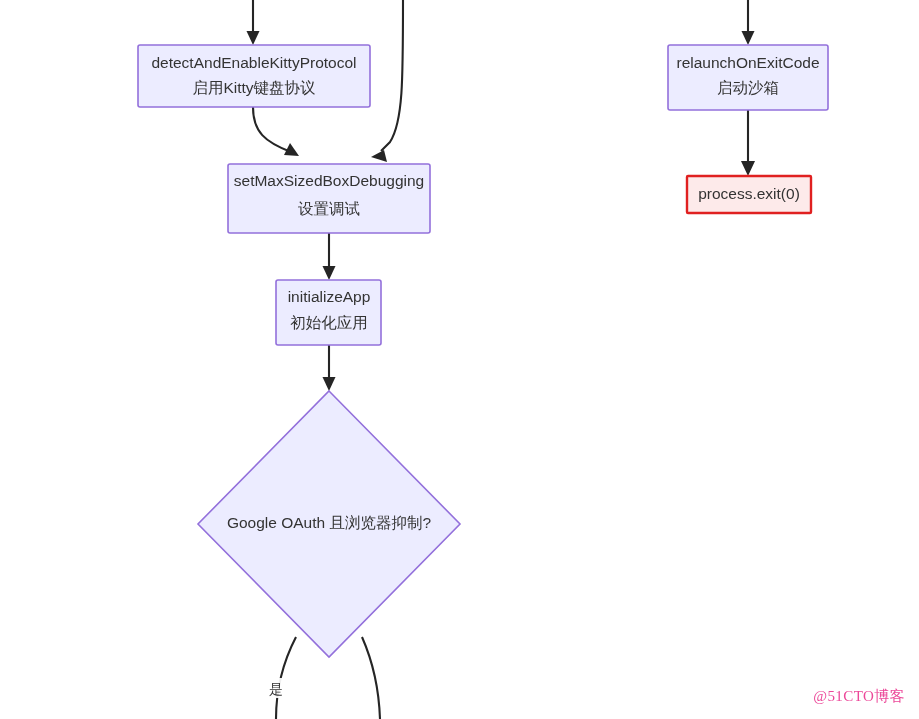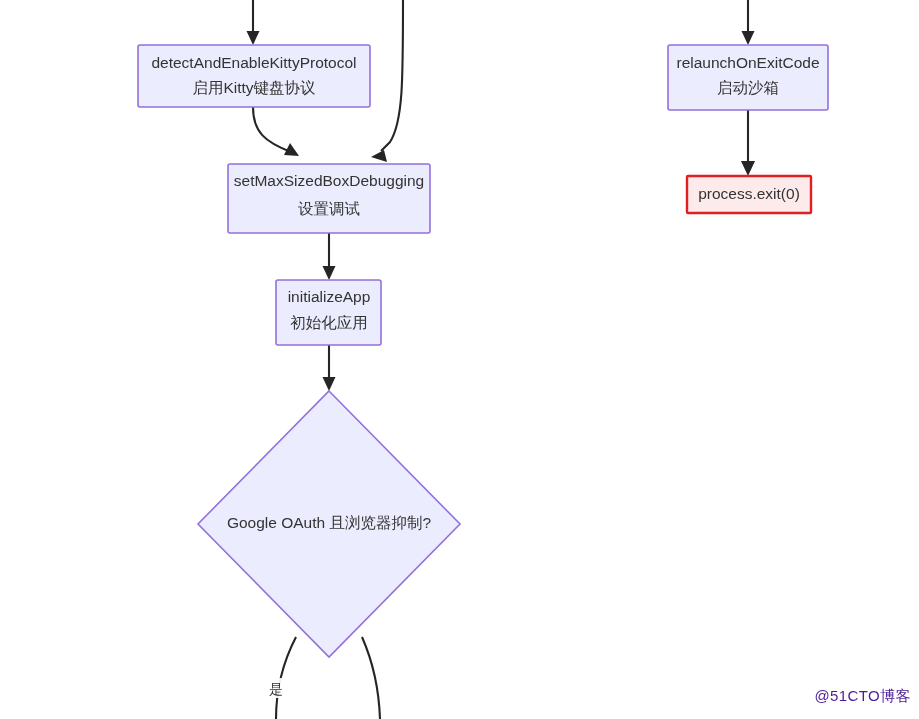--- a/index.html
+++ b/index.html
@@ -60,25 +60,25 @@
     fill: none;
     stroke: #252525;
     stroke-width: 2.1px;
   }
   .arrow-head {
     fill: #252525;
     stroke: none;
   }
   .watermark {
     position: absolute;
-    right: 8px;
+    right: 14px;
     bottom: 13px;
     font-size: 15px;
-    color: #4c1d95;
-    font-family: Liberation Sans, sans-serif;
+    color: #ec4899;
+    font-family: Liberation Serif, serif;
     letter-spacing: 0.4px;
     user-select: none;
   }
 </style>
 </head>
 <body>
 
 <div id="canvas">
 
   <svg id="flow-svg" viewBox="0 0 919 719">

